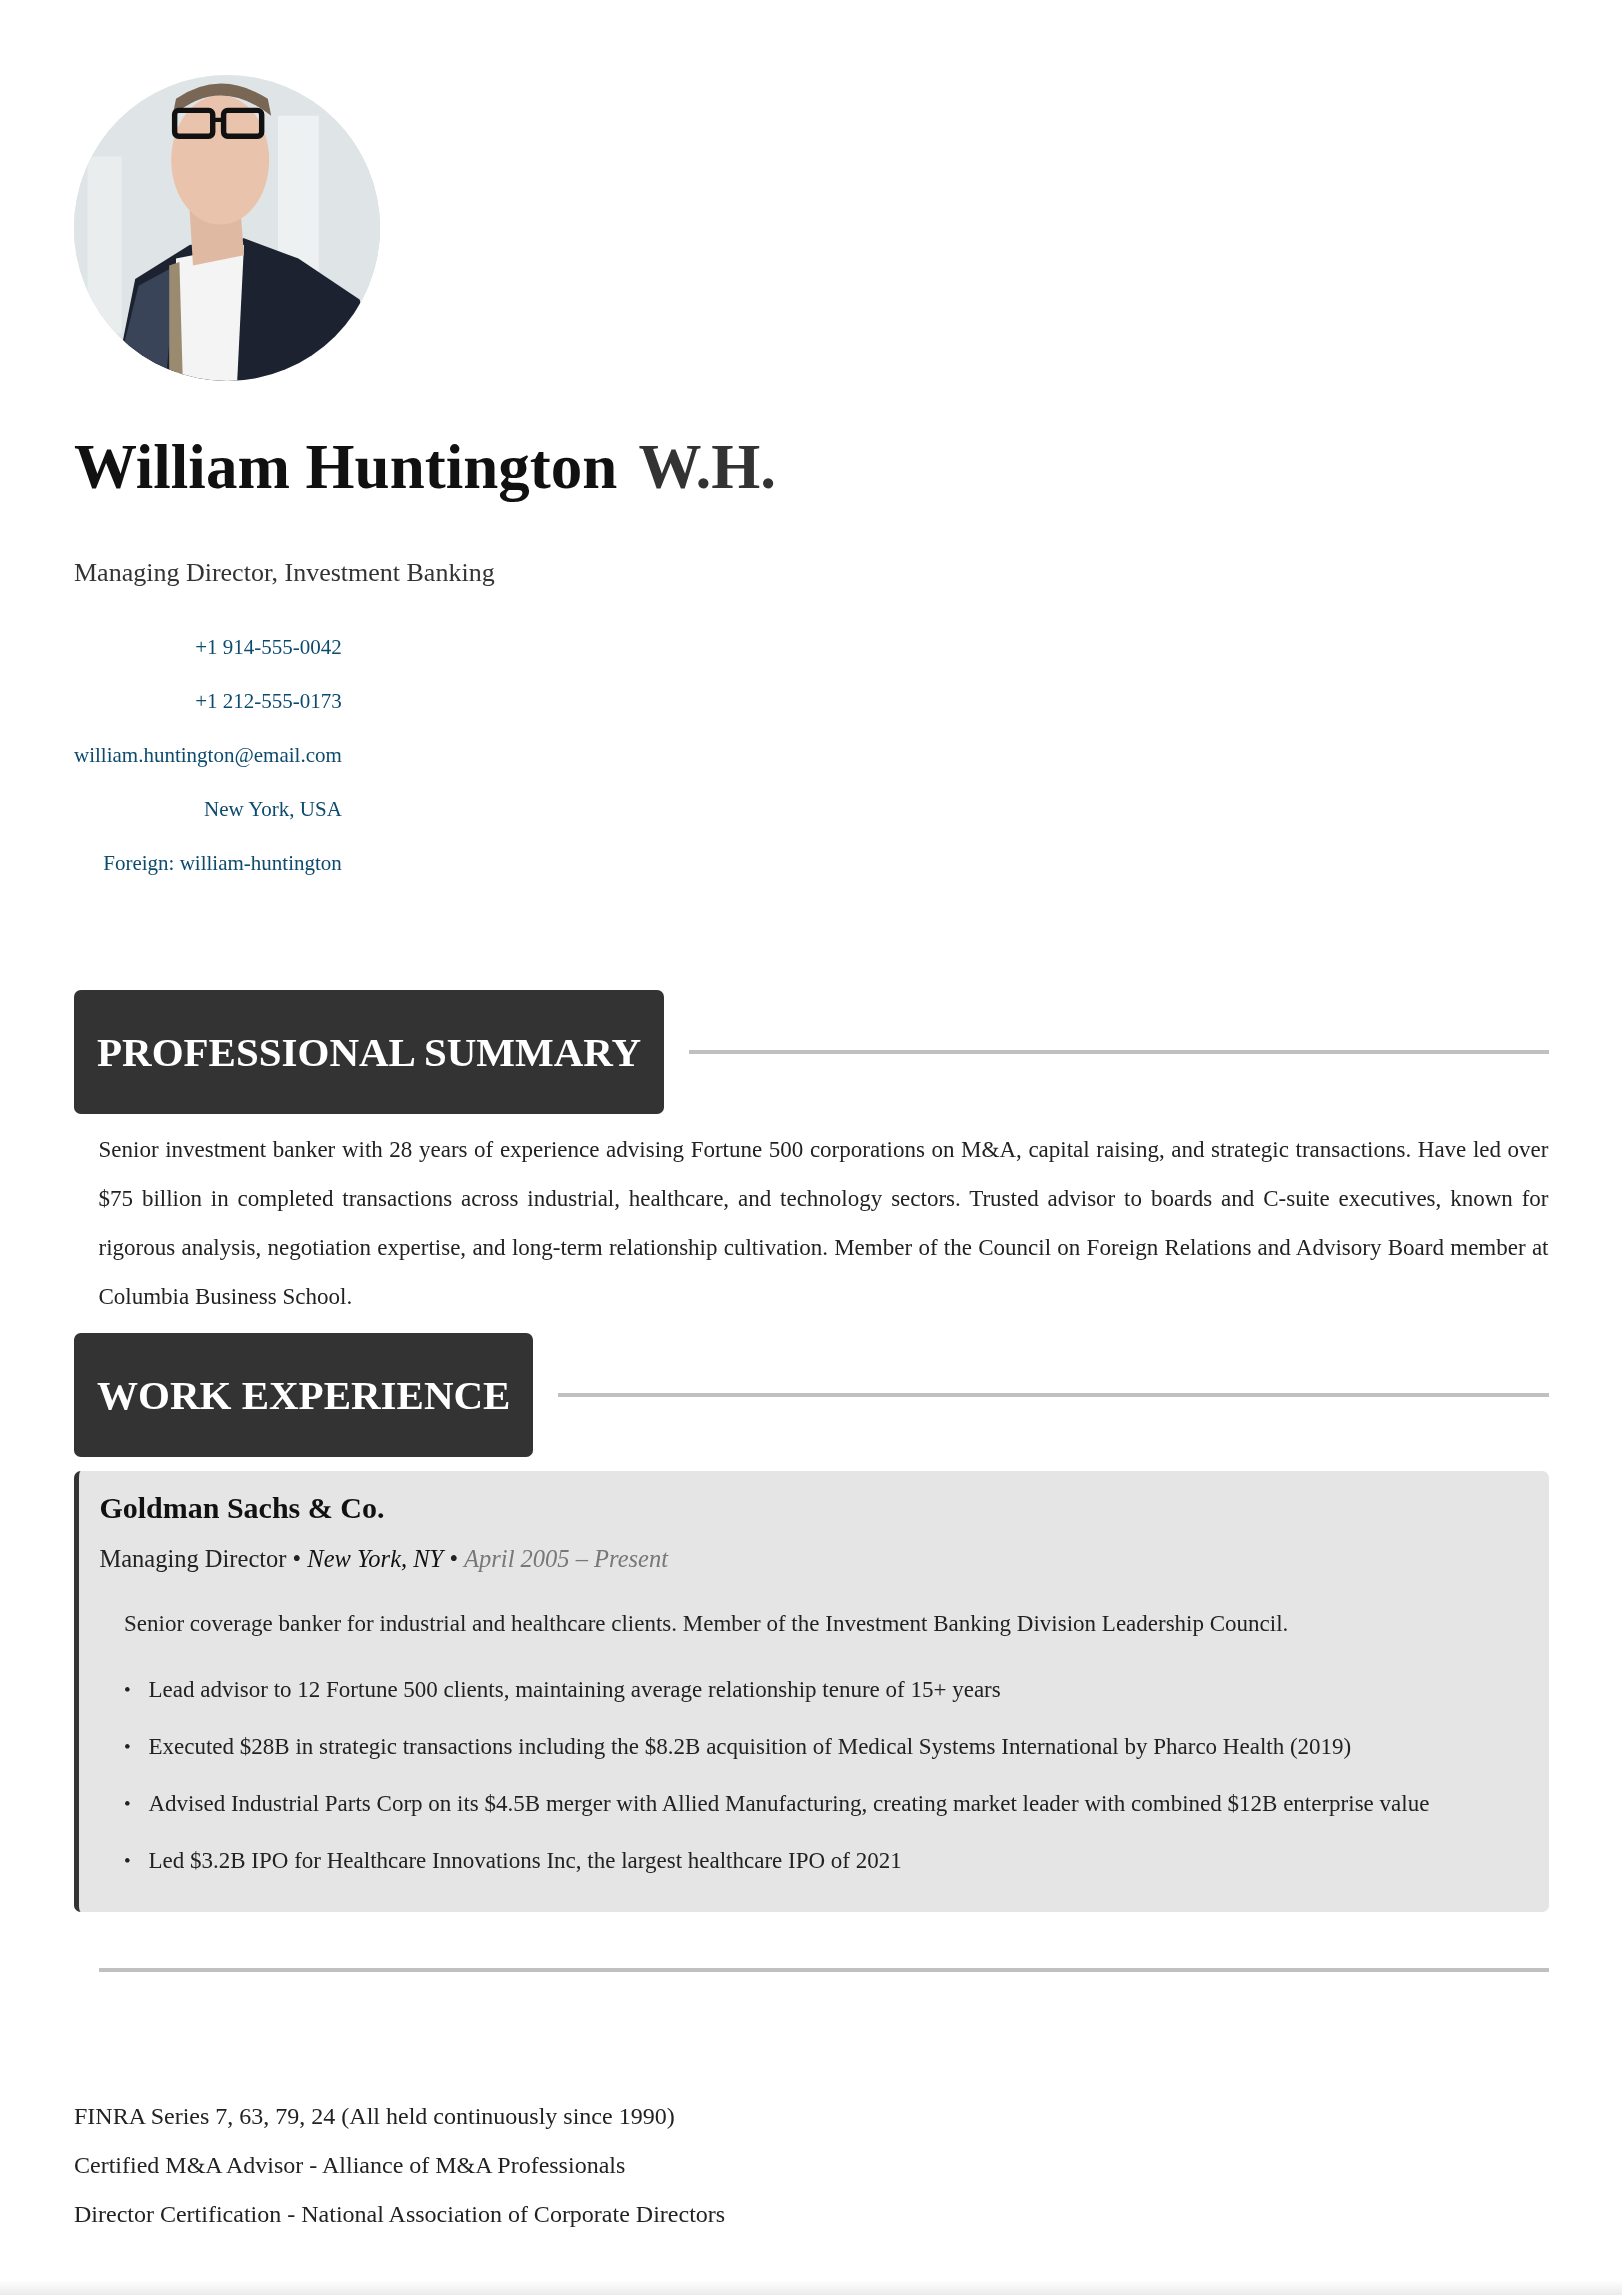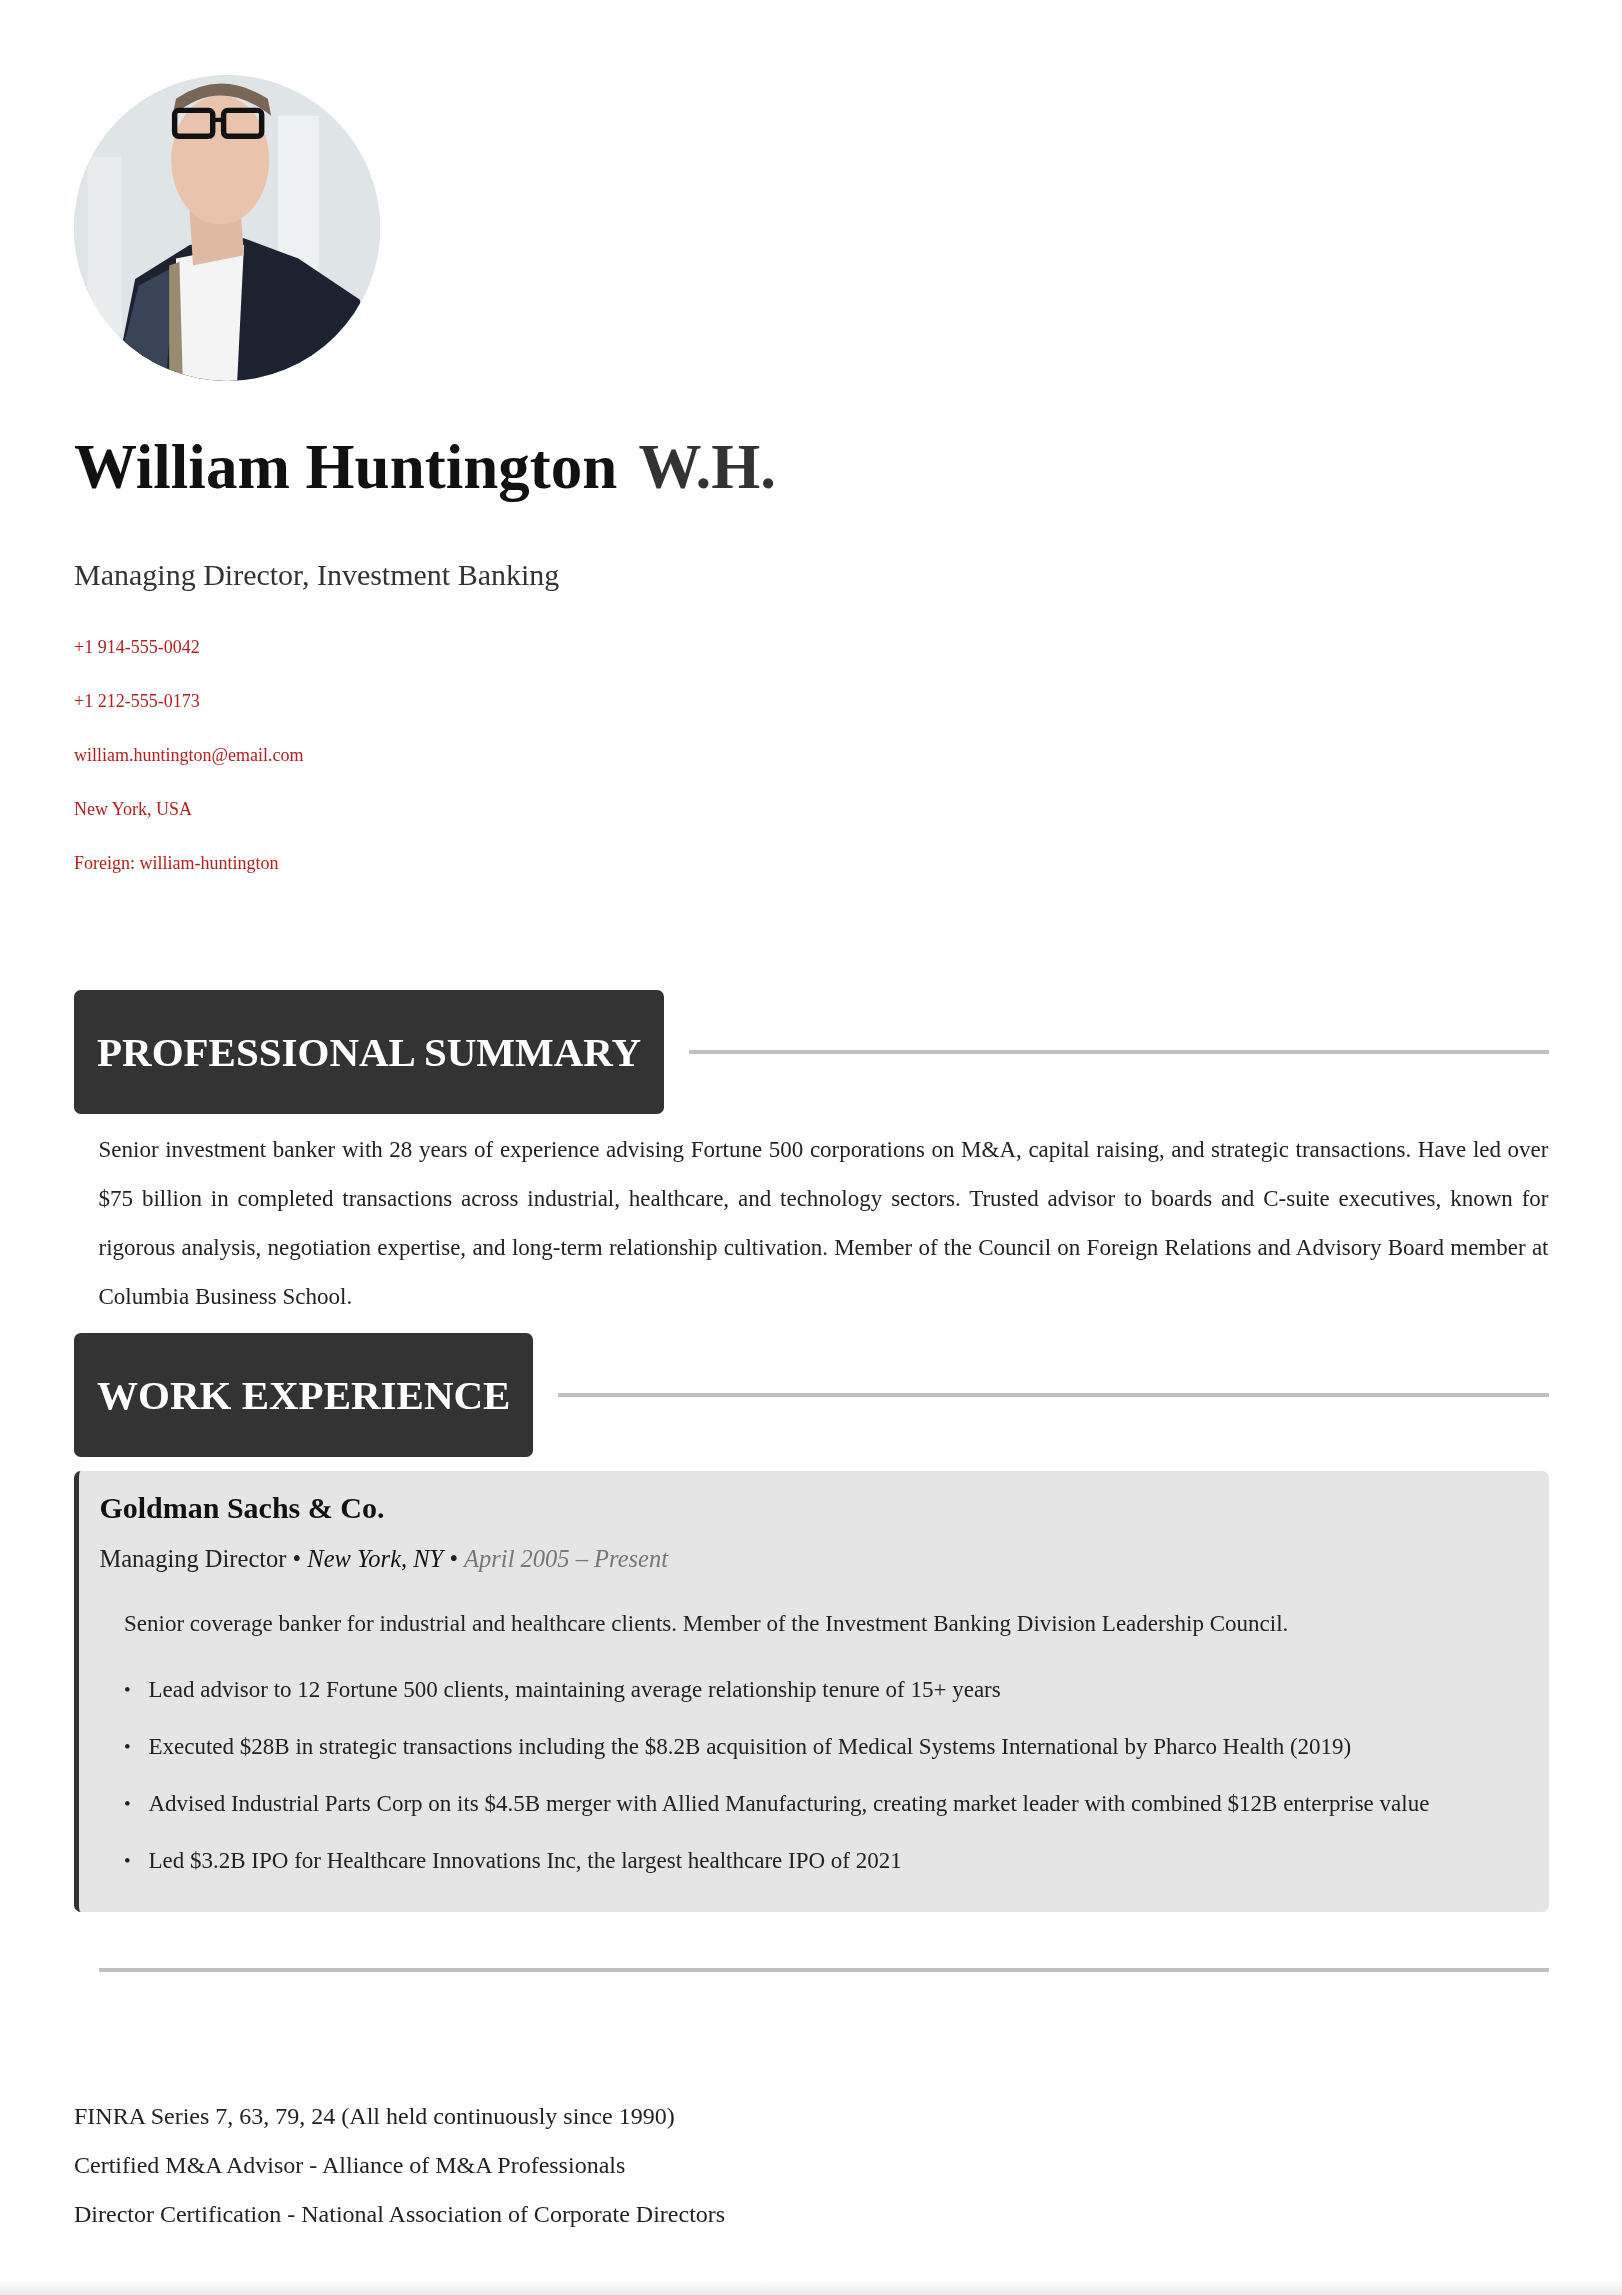--- a/index.html
+++ b/index.html
@@ -44,30 +44,31 @@
       line-height: 1;
     }
     .name .initials {
       color: #333333;
       margin-left: 5.4px;
     }
     .title {
       position: absolute;
       left: 0;
       top: 558px;
-      font-size: 30px;
+      font-size: 26px;
       color: #333333;
       white-space: nowrap;
     }
     .contact {
       position: absolute;
       left: 0;
       top: 633px;
-      font-size: 18px;
-      color: #b91c1c;
+      font-size: 21px;
+      color: #0c4a6e;
+      text-align: right;
     }
     .contact div {
       height: 54px;
       line-height: 29px;
       white-space: nowrap;
     }
 
     .section-header {
       position: absolute;
       left: 0;

